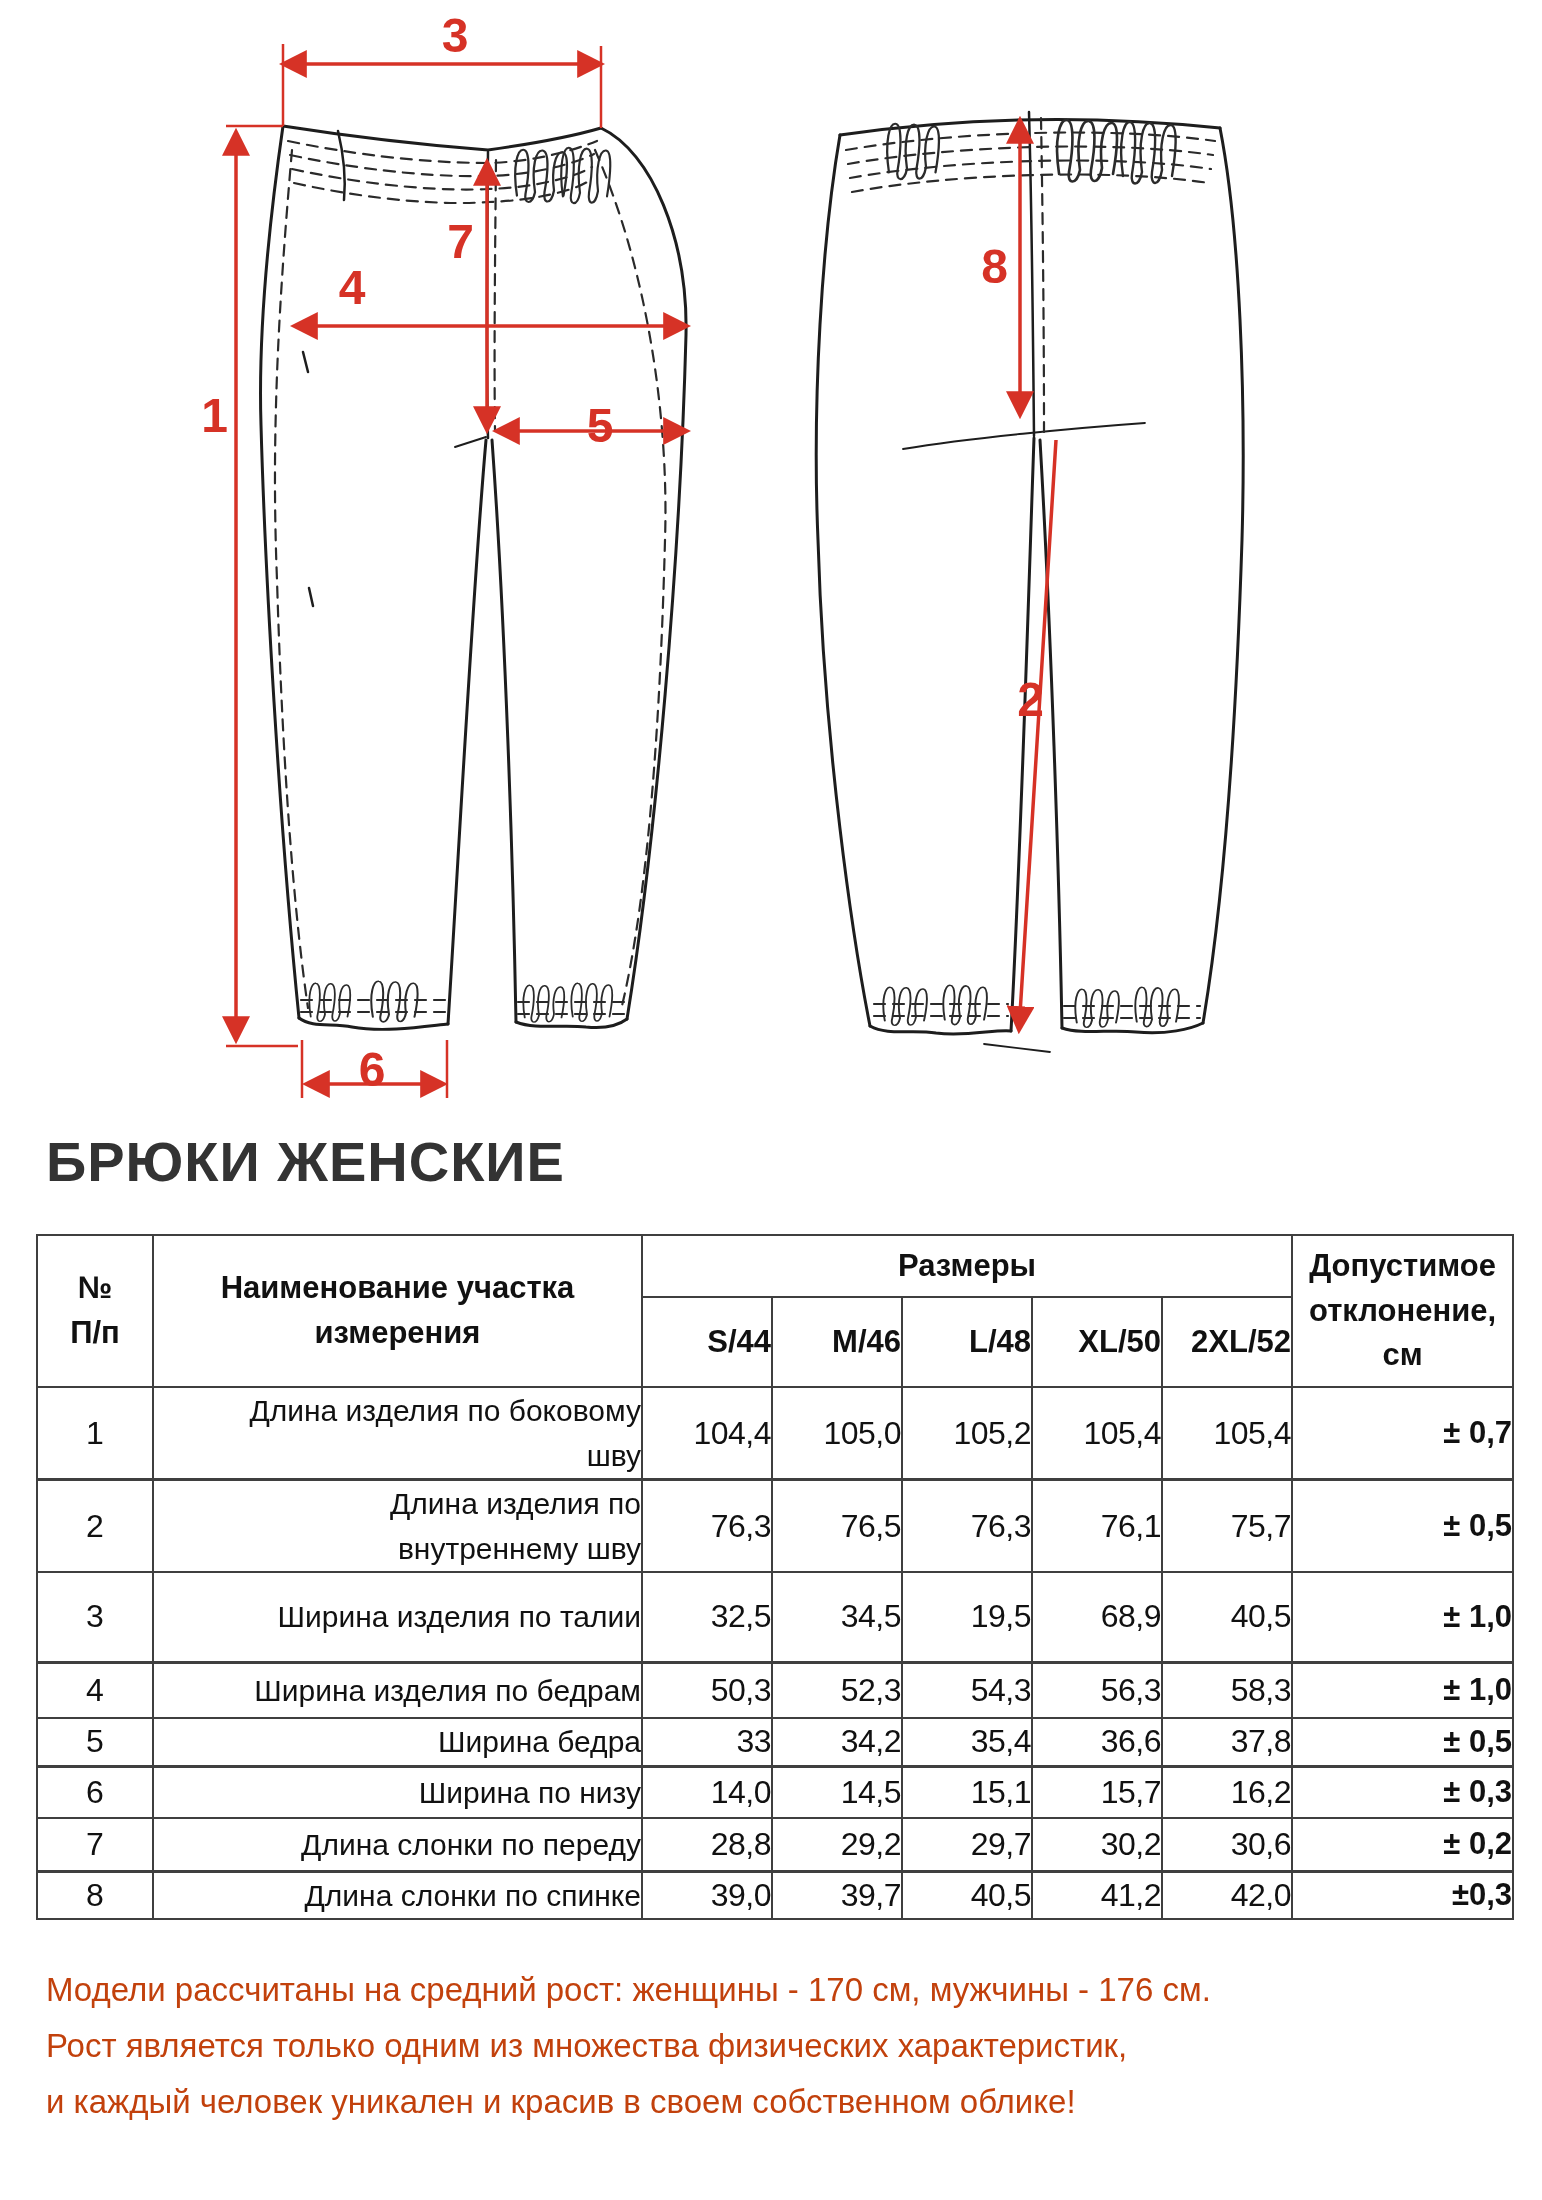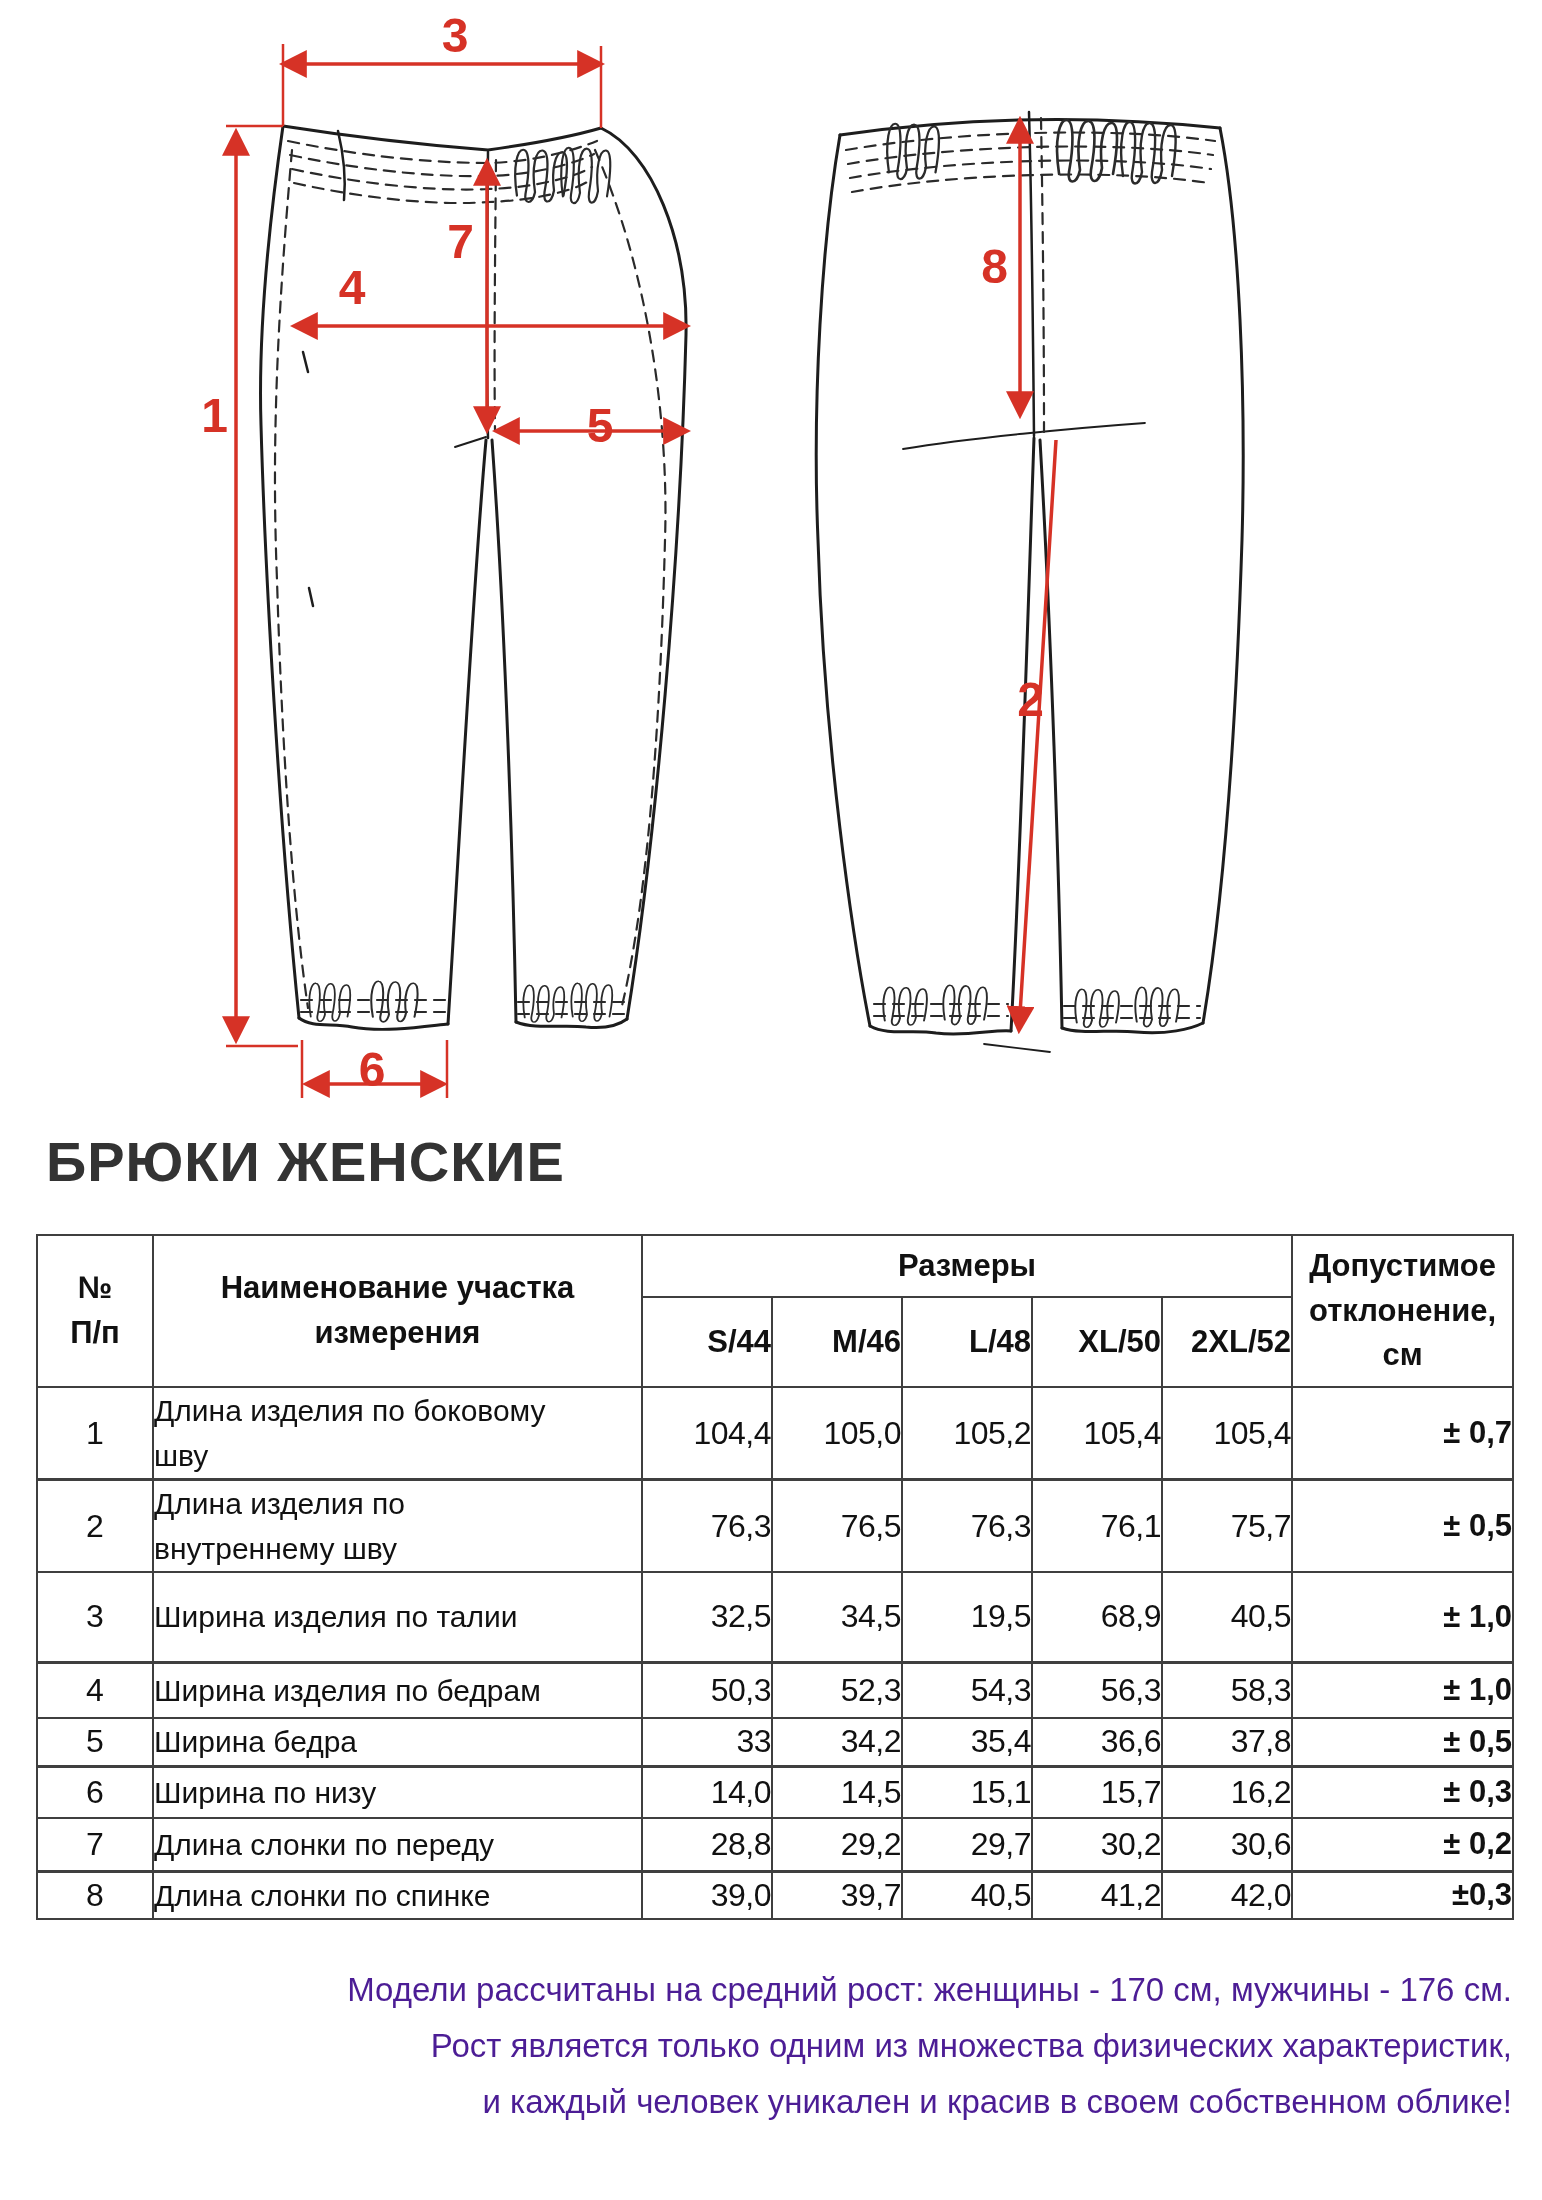--- a/index.html
+++ b/index.html
@@ -31,37 +31,36 @@
     border:2px solid #3f3f3f;
     padding:0;
     vertical-align:middle;
   }
   table.size-table{border:2px solid #3f3f3f;}
   th{font-weight:bold;font-size:31px;color:#111;}
   .pre{white-space:pre-line;line-height:1.45;}
   .hdr-sizes{height:62px;text-align:center;}
   .hdr-size-label{height:90px;text-align:right;font-size:31px;}
   td.num-cell{text-align:center;font-size:32px;}
-  td.name-cell{text-align:left;padding-left:12px;font-size:30px;line-height:1.5;}
+  td.name-cell{text-align:right;padding-left:12px;font-size:30px;line-height:1.5;}
   td.val-cell{text-align:right;font-size:32px;letter-spacing:-0.5px;}
   td.tol-cell{text-align:right;font-size:31px;font-weight:bold;}
   tr.h90{height:90px;}
   tr.h88{height:88px;}
   tr.h56{height:56px;}
   tr.h48{height:48px;}
   tr.h52{height:52px;}
   tr.h53{height:53px;}
   tr.h46{height:46px;}
   tr.sep td{border-top-width:3px;}
   .footer-note{
     margin:42px 30px 0 46px;
     font-size:33px;
     line-height:56px;
-    color:#4c1d95;
-    text-align:right;
+    color:#c2410c;
   }
 </style>
 </head>
 <body>
 
 <div class="page">
 
   <svg class="diagram" width="1542" height="1118" viewBox="0 0 1542 1118" xmlns="http://www.w3.org/2000/svg">
     <defs>
       <marker id="ah" viewBox="0 0 10 10" refX="8.5" refY="5" markerWidth="8" markerHeight="8" orient="auto-start-reverse">

